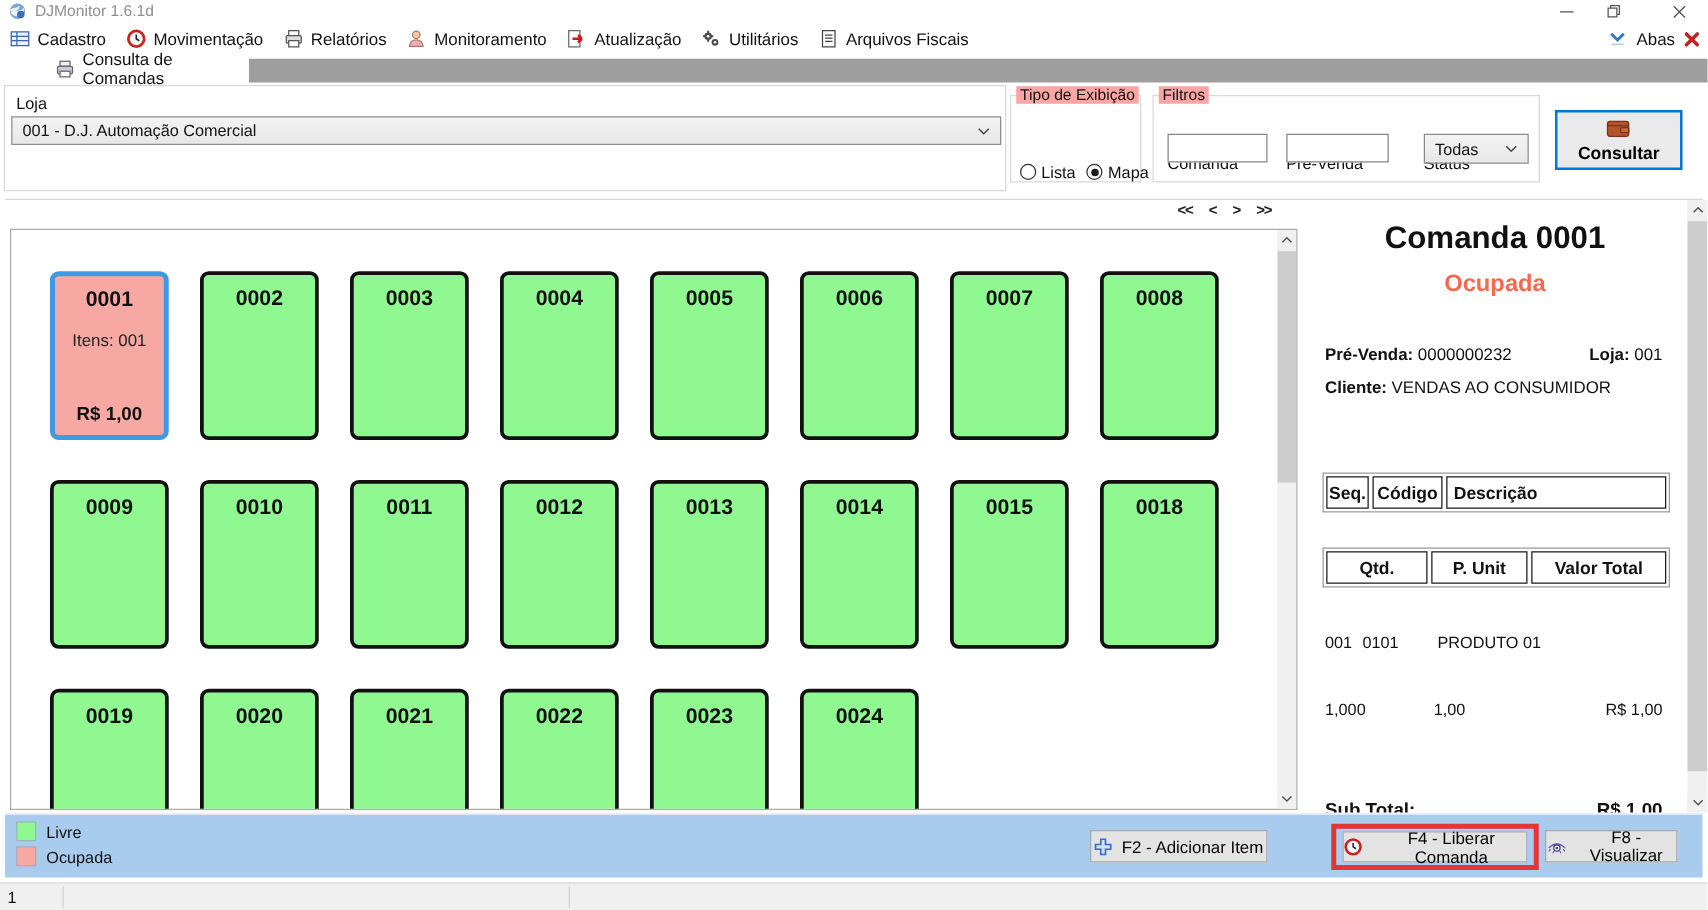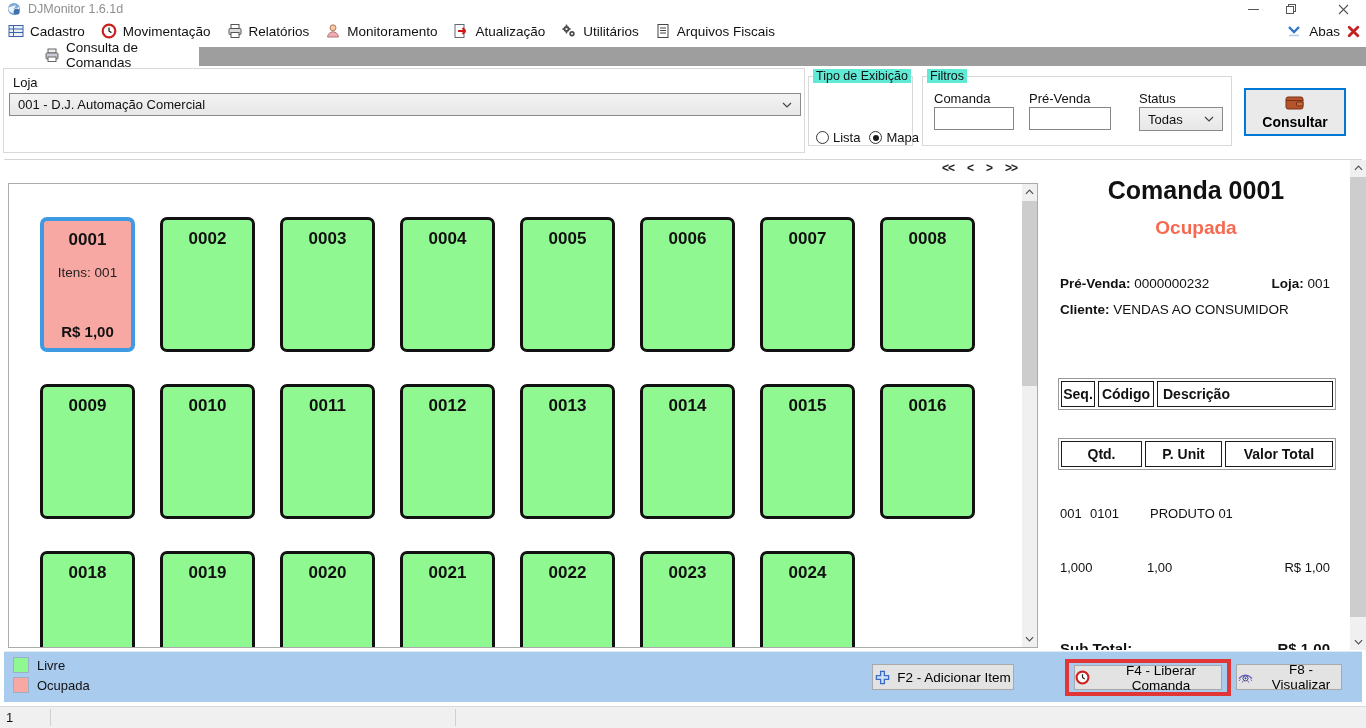--- a/index.html
+++ b/index.html
@@ -27,29 +27,29 @@
 
   
   .panel-border { position:absolute; border:1px solid #d9d9d9; background:#fff; }
   .loja-panel { left:3px; top:68px; width:802px; height:85px; }
   .loja-label { position:absolute; left:9px; top:6px; font-size:13px; }
   .combo { background:linear-gradient(#f3f3f3,#e7e7e7); border:1px solid #8a8a8a; display:flex; align-items:center; padding:0 8px; font-size:13px; position:absolute; }
   .combo .chev { margin-left:auto; }
   .loja-combo { left:5px; top:24px; width:792px; height:23px; }
 
   .groupbox { position:absolute; border:1px solid #d9d9d9; }
-  .group-label { position:absolute; top:-8px; left:4px; background:#5eead4; padding:0 3px; font-size:12.5px; white-space:nowrap; }
+  .group-label { position:absolute; top:-8px; left:4px; background:#fca5a5; padding:0 3px; font-size:12.5px; white-space:nowrap; }
   .tipo-box { left:808px; top:76px; width:105px; height:70px; }
   .radio-row { position:absolute; left:7px; top:38px; display:flex; gap:9px; }
   .radio-opt { display:flex; align-items:center; gap:4px; font-size:13px;margin-top:15px; }
   .radio { width:13px; height:13px; border:1px solid #333; border-radius:50%; background:#fff; position:relative; }
   .radio.checked::after { content:''; position:absolute; left:2.5px; top:2.5px; width:6px; height:6px; border-radius:50%; background:#1a1a1a; }
 
   .filtros-box { left:922px; top:76px; width:310px; height:70px; }
-  .field-label { position:absolute; font-size:13px; }
+  .field-label { position:absolute; font-size:13px;margin-top:32px; }
   .tinput { position:absolute; border:1px solid #858585; background:#fff; font-size:13px; padding:0 4px; font-family:inherit; }
 
   .consultar-btn { position:absolute; left:1244px; top:88px; width:102px; height:48px; border:2px solid var(--consultar_border,#0078D7); background:#eaeaea; display:flex; flex-direction:column; align-items:center; justify-content:center; gap:2px; }
   .consultar-btn .lbl { font-size:14px; font-weight:bold; }
 
   .content-topline { position:absolute; left:4px; top:159px; width:1358px; height:1px; background:#d6d6d6; }
 
   
   .pagination { position:absolute; left:942px; top:161px; display:flex; gap:13px; font-size:12px; font-weight:bold; letter-spacing:-1px; color:#222; }
   .pagination span { cursor:default; }
@@ -351,23 +351,20 @@
       <div class="card livre">
         <div class="card-num">0013</div>
       </div>
       <div class="card livre">
         <div class="card-num">0014</div>
       </div>
       <div class="card livre">
         <div class="card-num">0015</div>
       </div>
       <div class="card livre">
-        <div class="card-num">0016</div>
-      </div>
-      <div class="card livre">
         <div class="card-num">0018</div>
       </div>
       <div class="card livre">
         <div class="card-num">0019</div>
       </div>
       <div class="card livre">
         <div class="card-num">0020</div>
       </div>
       <div class="card livre">
         <div class="card-num">0021</div>

